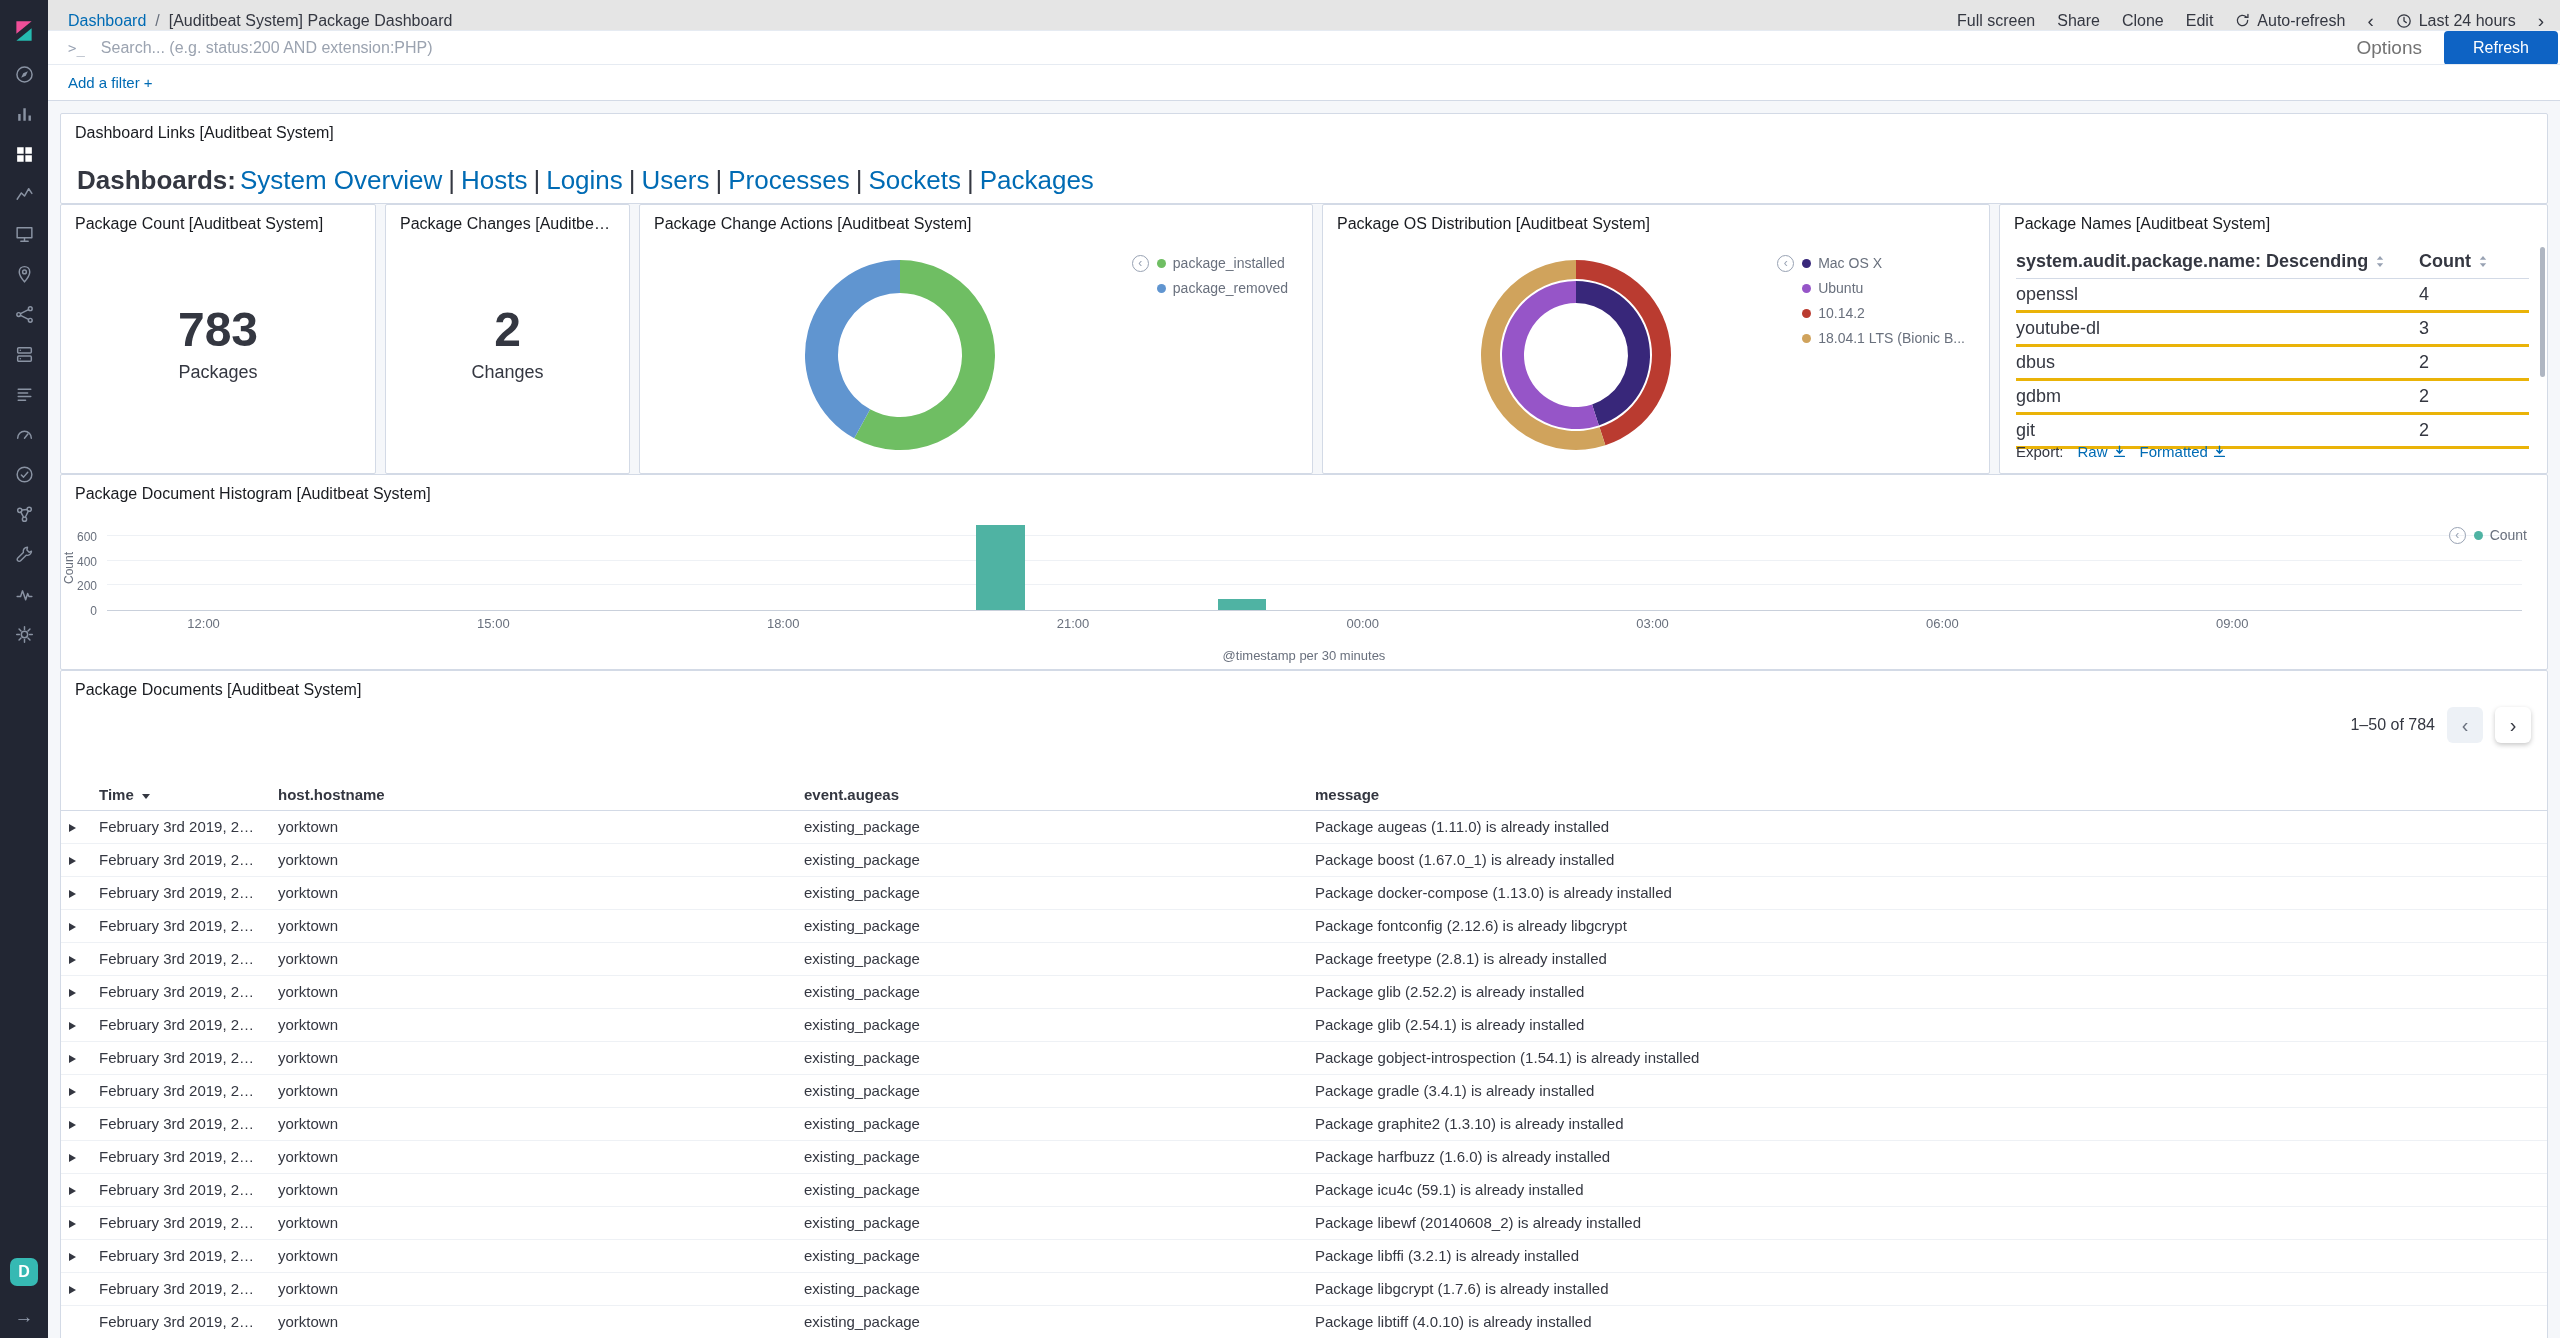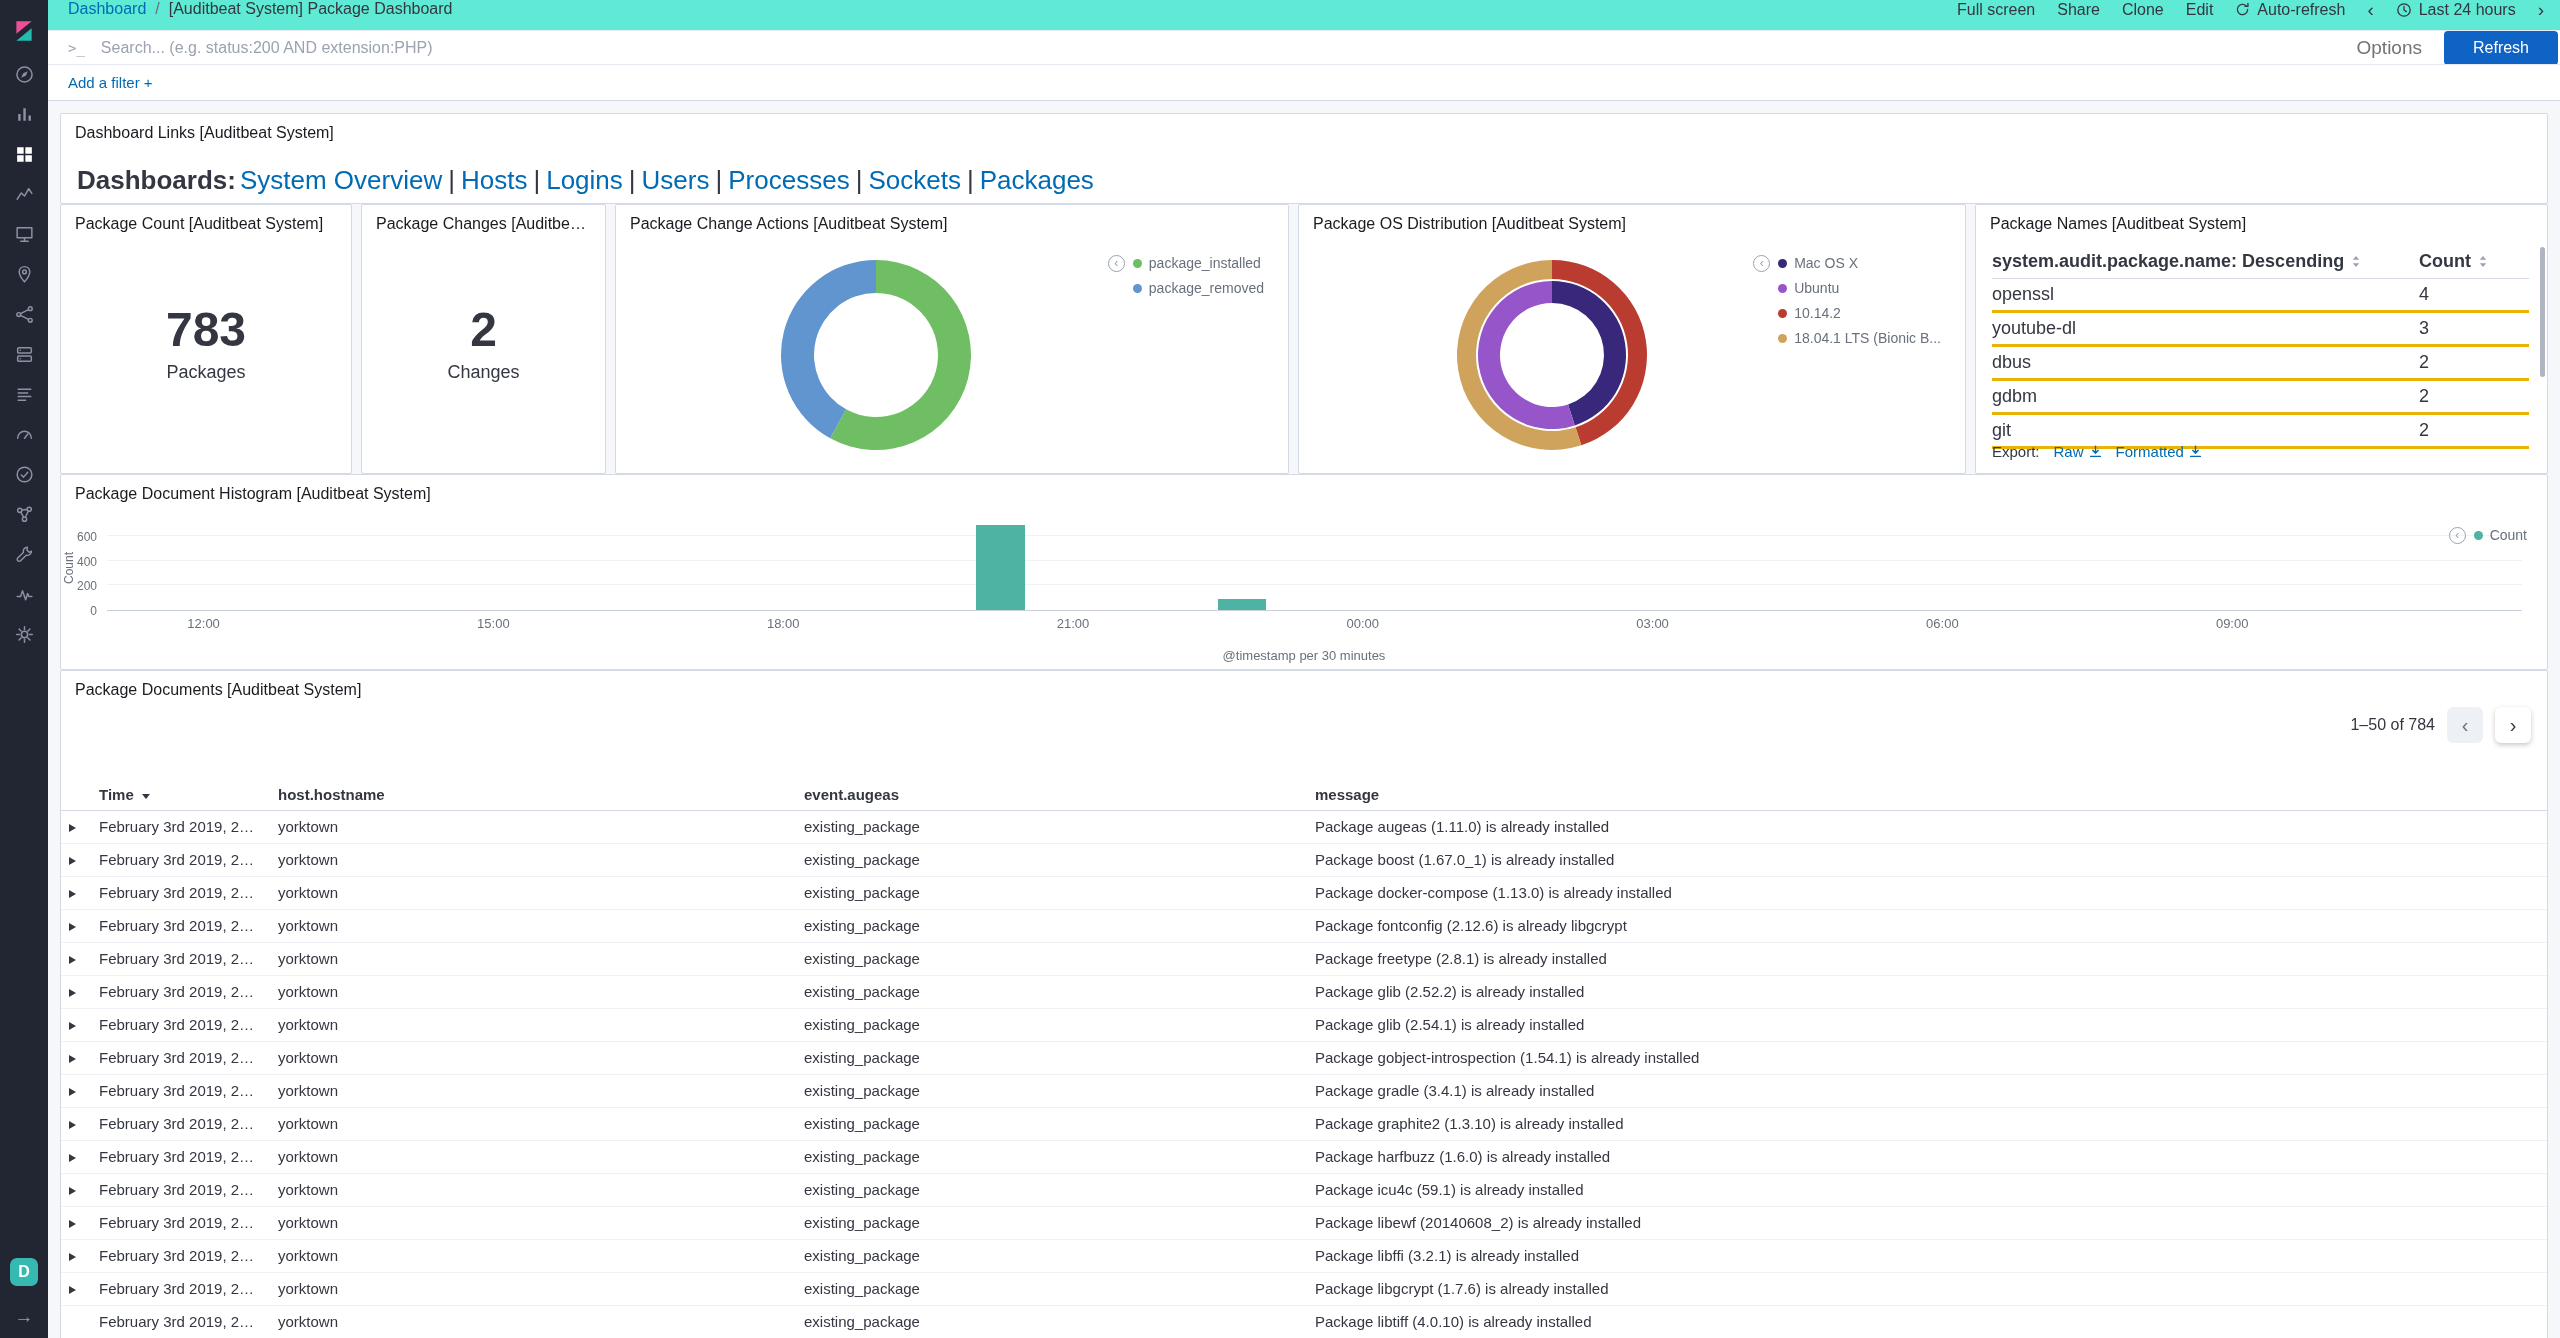--- a/index.html
+++ b/index.html
@@ -28,21 +28,21 @@
   .sidebar-bottom { margin-top:auto; display:flex; flex-direction:column; align-items:center; gap:20px; }
   .space-badge {
     width:28px; height:28px; border-radius:7px; background:#36B9B3; color:#fff;
     font-size:16px; font-weight:700; display:flex; align-items:center; justify-content:center; cursor:pointer;
   }
   .collapse-btn { color:#98A2B3; font-size:19px; cursor:pointer; }
 
   
   .main { flex:1; display:flex; flex-direction:column; min-width:0; }
   .topbar {
-    height:30px; background:#5eead4; display:flex; align-items:flex-start;
+    height:30px; background:#e5e5e5; display:flex; align-items:flex-end;
     justify-content:space-between; padding:0 16px 0 20px; flex-shrink:0;
   }
   .breadcrumb { font-size:16px; display:flex; align-items:center; }
   .breadcrumb a { color:#006BB4; }
   .breadcrumb .sep { color:#69707D; margin:0 9px; }
   .top-actions { display:flex; align-items:center; gap:22px; font-size:16px; color:#343741; }
   .top-actions button { font-size:16px; display:flex; align-items:center; gap:7px; }
   .chev { font-size:19px; color:#343741; cursor:pointer; line-height:1; }
 
   .searchbar {
@@ -290,21 +290,21 @@
 
       <section class="panel links-panel">
         <h3>Dashboard Links [Auditbeat System]</h3>
         <div class="dash-links">
           <b>Dashboards:</b><span id="dash-links"><a>System Overview</a><span class="pipe">|</span><a>Hosts</a><span class="pipe">|</span><a>Logins</a><span class="pipe">|</span><a>Users</a><span class="pipe">|</span><a>Processes</a><span class="pipe">|</span><a>Sockets</a><span class="pipe">|</span><a>Packages</a></span>
         </div>
       </section>
 
       <div class="row1">
 
-        <section class="panel metric-panel" style="width:292px;">
+        <section class="panel metric-panel" style="width:316px;">
           <h3>Package Count [Auditbeat System]</h3>
           <div class="metric">
             <div class="metric-value">783</div>
             <div class="metric-label">Packages</div>
           </div>
         </section>
 
         <section class="panel metric-panel" style="width:245px;">
           <h3>Package Changes [Auditbeat Syste...</h3>
           <div class="metric">

